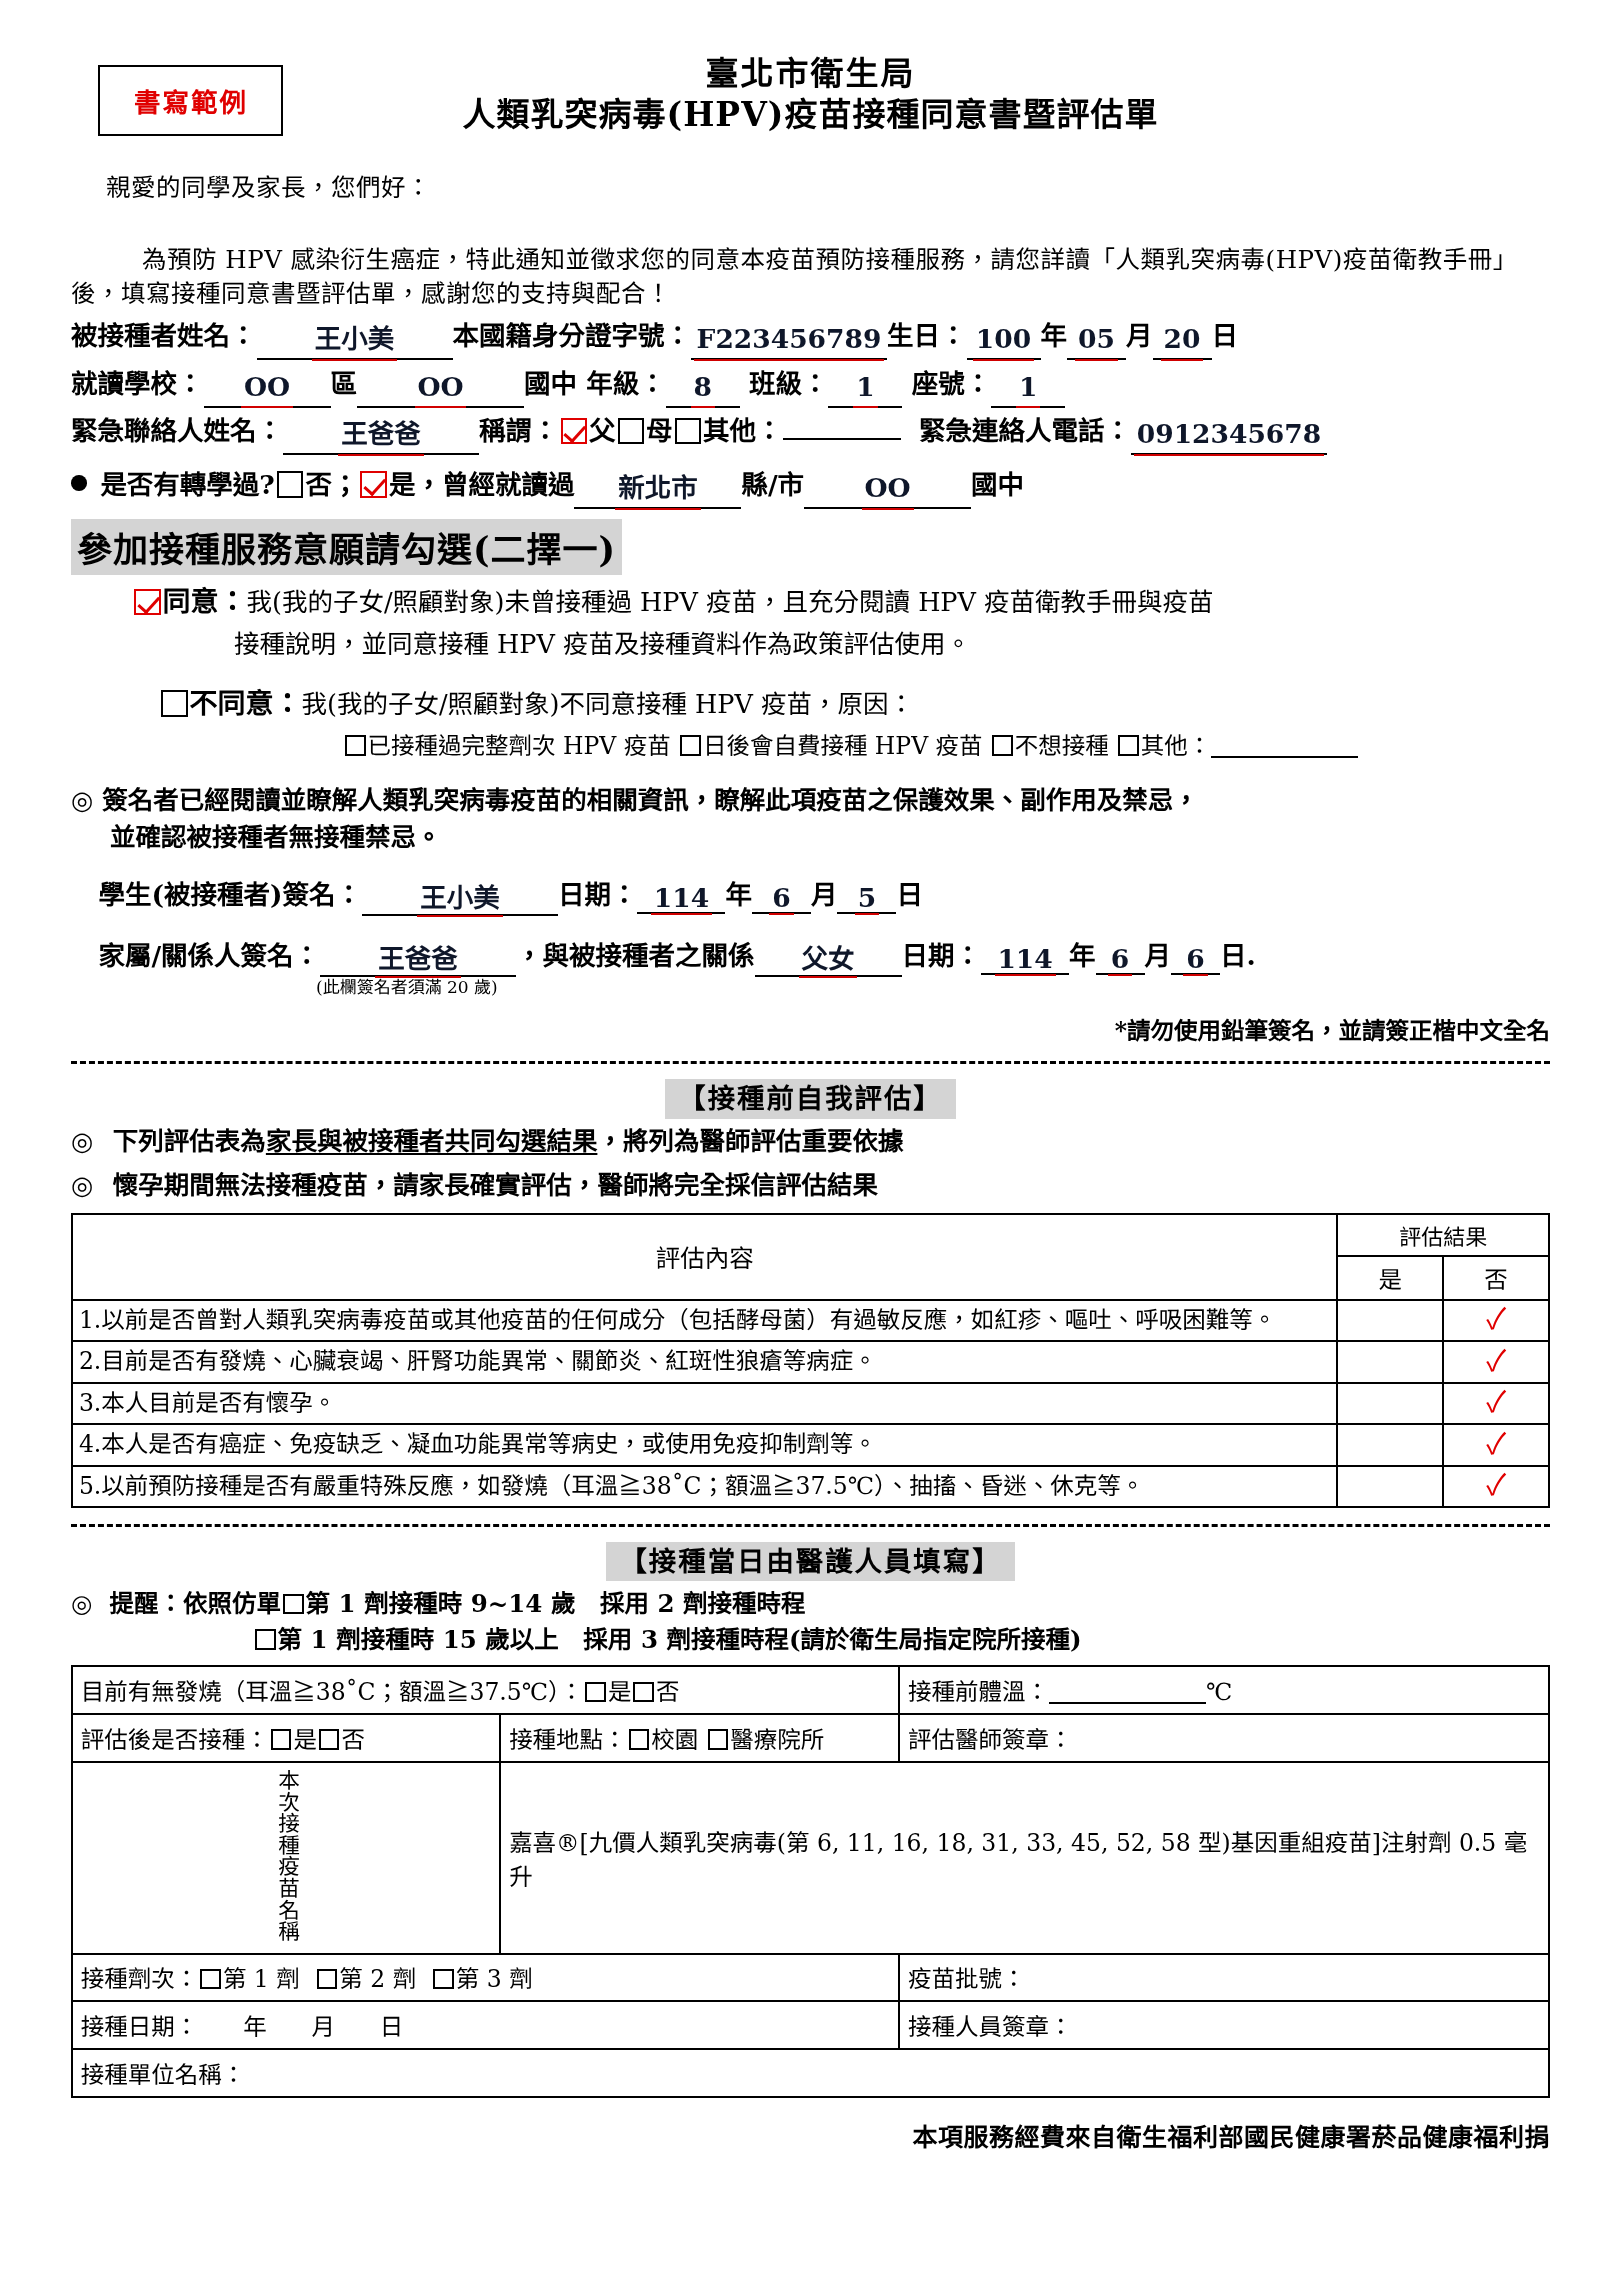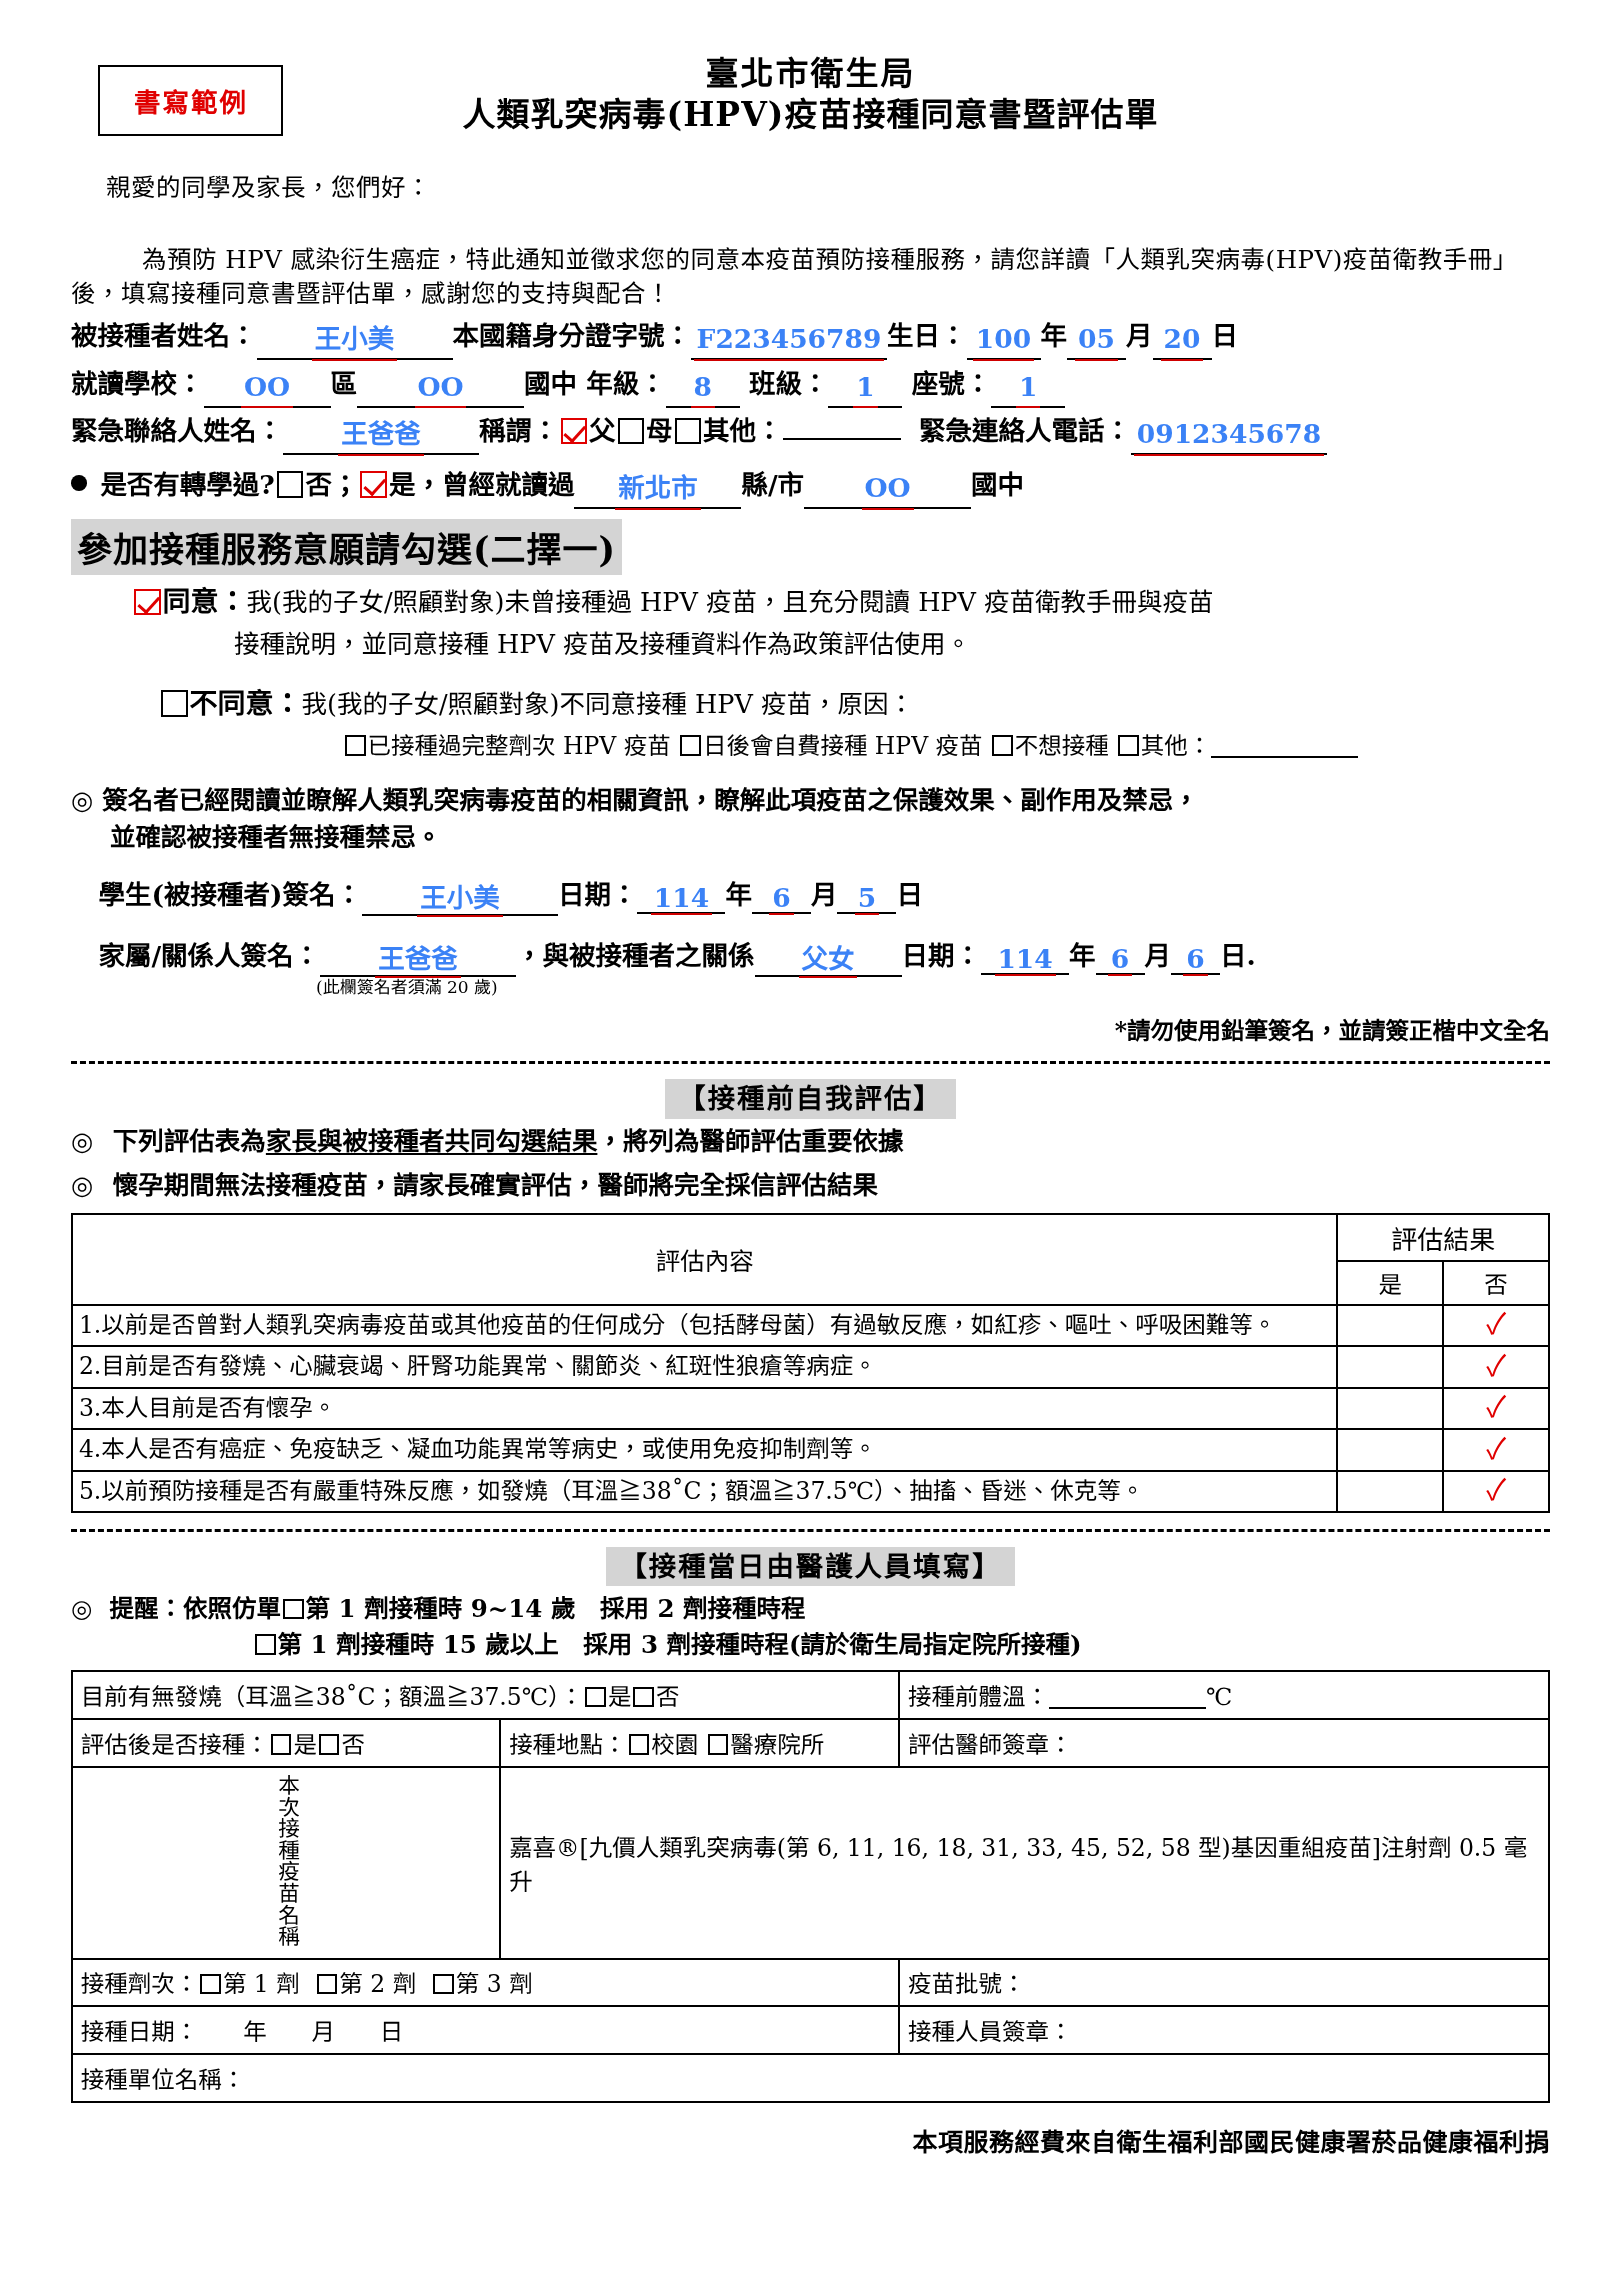--- a/index.html
+++ b/index.html
@@ -75,21 +75,21 @@
     font-weight: bold;
     line-height: 1.5;
     white-space: nowrap;
     margin-top: 3.9px;
     letter-spacing: 0px;
   }
   .fill {
     display: inline-block;
     border-bottom: 2.9px solid #000;
     text-align: center;
-    color: #3b82f6;
+    color: #0f172a;
     font-weight: bold;
     vertical-align: baseline;
     position: relative;
   }
   .fill .val {
     display: inline-block;
     border-bottom: 2.9px solid #d00000;
     position: relative;
     top: 2.9px;
     padding: 0 2.9px;
@@ -234,21 +234,21 @@
     font-size: 23.5px;
   }
   table.eval td, table.eval th {
     border: 2px solid #000;
     padding: 3.9px 5.9px;
     vertical-align: middle;
     font-weight: normal;
   }
   .eval .content-col { text-align: left; line-height: 1.35; }
   .eval .hdr-content { text-align: center; font-size: 24.5px; }
-  .eval .res-head { text-align: center; font-size: 26px; }
+  .eval .res-head { text-align: center; font-size: 22px; }
   .eval .mark-col { width: 92px; text-align: center; }
   .tick {
     color: #e00000;
     font-size: 29px;
     line-height: 1;
   }
   table.day {
     width: 100%;
     border-collapse: collapse;
     margin-top: 7.8px;

